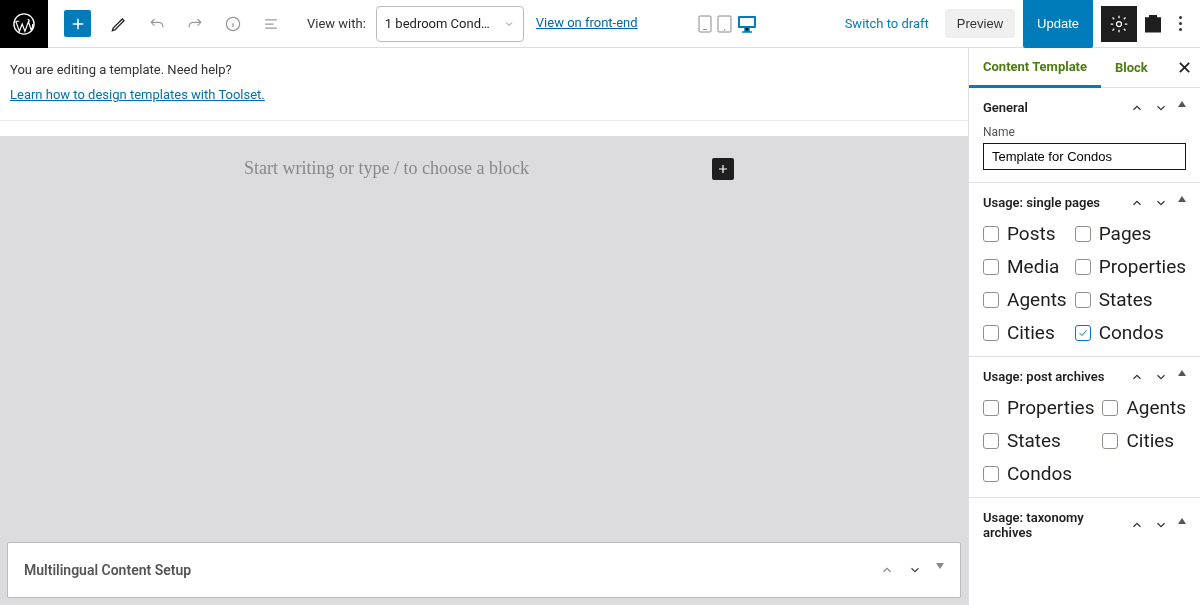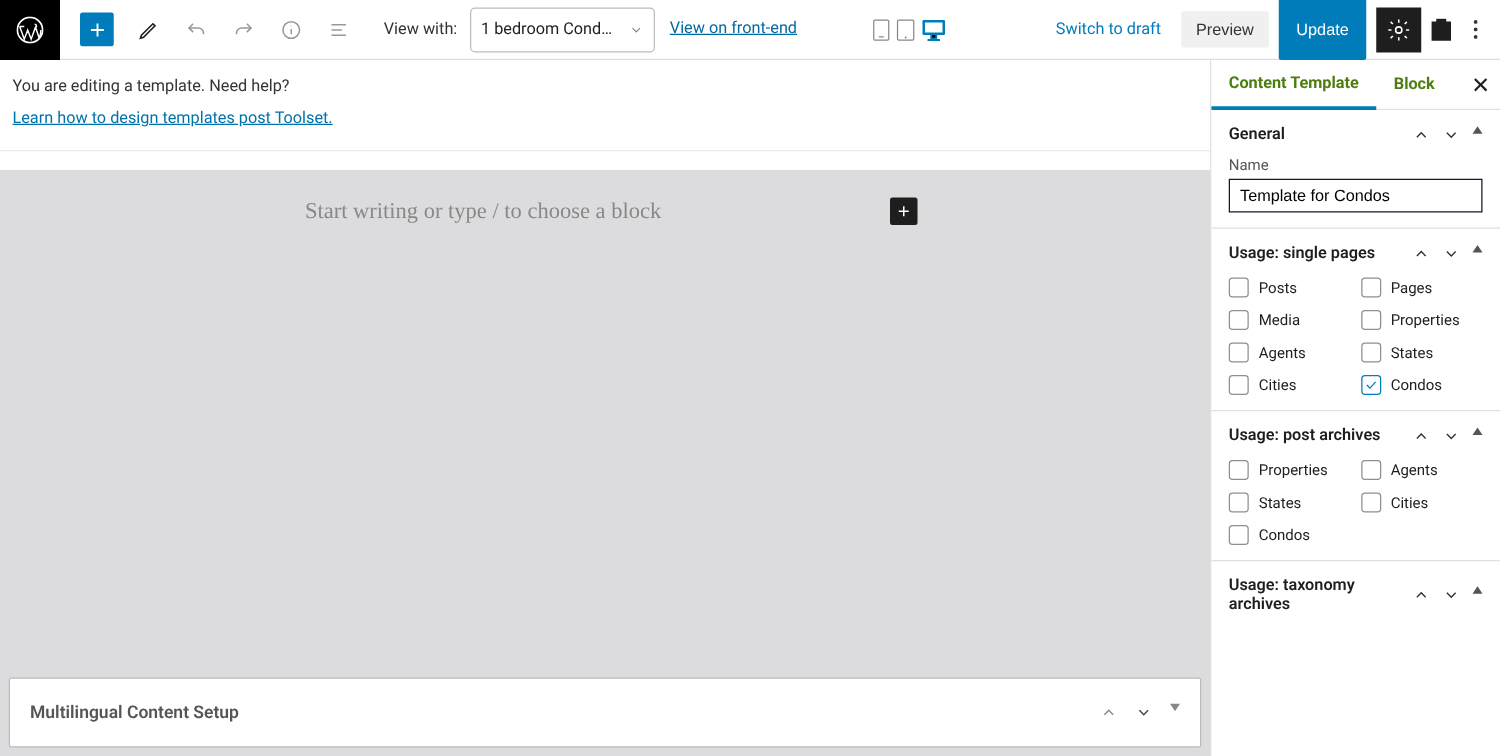--- a/index.html
+++ b/index.html
@@ -56,21 +56,21 @@
   .panel { border-bottom: 1px solid #e0e0e0; padding: 12px 14px; }
   .panel-header { display: flex; align-items: center; }
   .panel-header .title { font-weight: 600; font-size: 13px; flex: 1; }
   .panel-header .nav { display: flex; gap: 10px; color: #444; }
   .tri { width: 0; height: 0; border-left: 4px solid transparent; border-right: 4px solid transparent; border-bottom: 6px solid #555; }
   
   .field-label { font-size: 12px; color: #555; margin-top: 10px; }
   .text-input { width: 100%; border: 1px solid #0f172a; padding: 5px 8px; font-size: 13px; margin-top: 4px; border-radius: 0; }
   
   .check-grid { display: grid; grid-template-columns: 1fr 1fr; gap: 10px 8px; margin-top: 12px; }
-  .check-item { display: flex; align-items: center; gap: 8px; font-size: 12px; }
+  .check-item { display: flex; align-items: center; gap: 8px; font-size: 19px; }
   .checkbox { width: 16px; height: 16px; border: 1px solid #8c8f94; border-radius: 3px; display: flex; align-items: center; justify-content: center; flex-shrink: 0; }
   .checkbox.checked { border-color: #007cba; }
   .checkmark { stroke: #007cba; stroke-width: 2; fill: none; }
   
   svg { display: block; }
 </style>
 </head>
 <body>
 
 <div class="topbar">
@@ -158,21 +158,21 @@
         <span></span>
         <span></span>
       </div>
   </div>
 </div>
 
 <div class="body">
   <div class="main">
     <div class="info-strip">
       <div class="q">You are editing a template. Need help?</div>
-      <a href="#">Learn how to design templates post Toolset.</a>
+      <a href="#">Learn how to design templates with Toolset.</a>
     </div>
     <div class="canvas">
       <div class="canvas-row" style="position:relative; left:-110px;">
         <div class="placeholder">Start writing or type / to choose a block</div>
         <div class="canvas-add">
           <svg width="16" height="16" viewBox="0 0 24 24">
               <path d="M12 6v12M6 12h12" stroke="#fff" stroke-width="1.8"></path>
             </svg>
         </div>
       </div>

